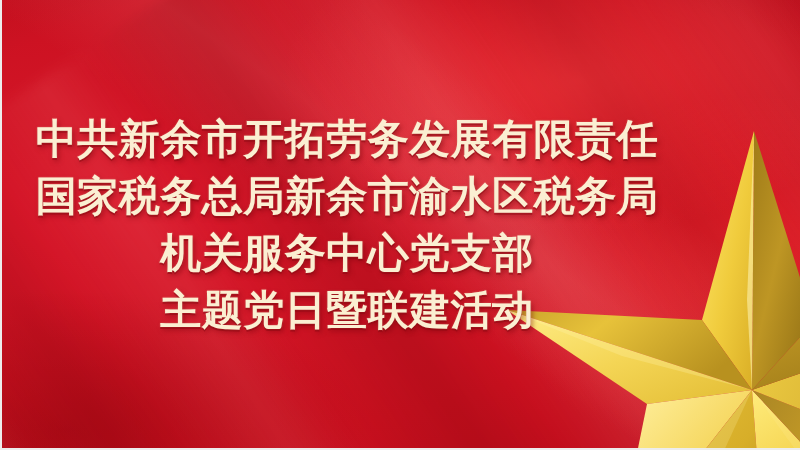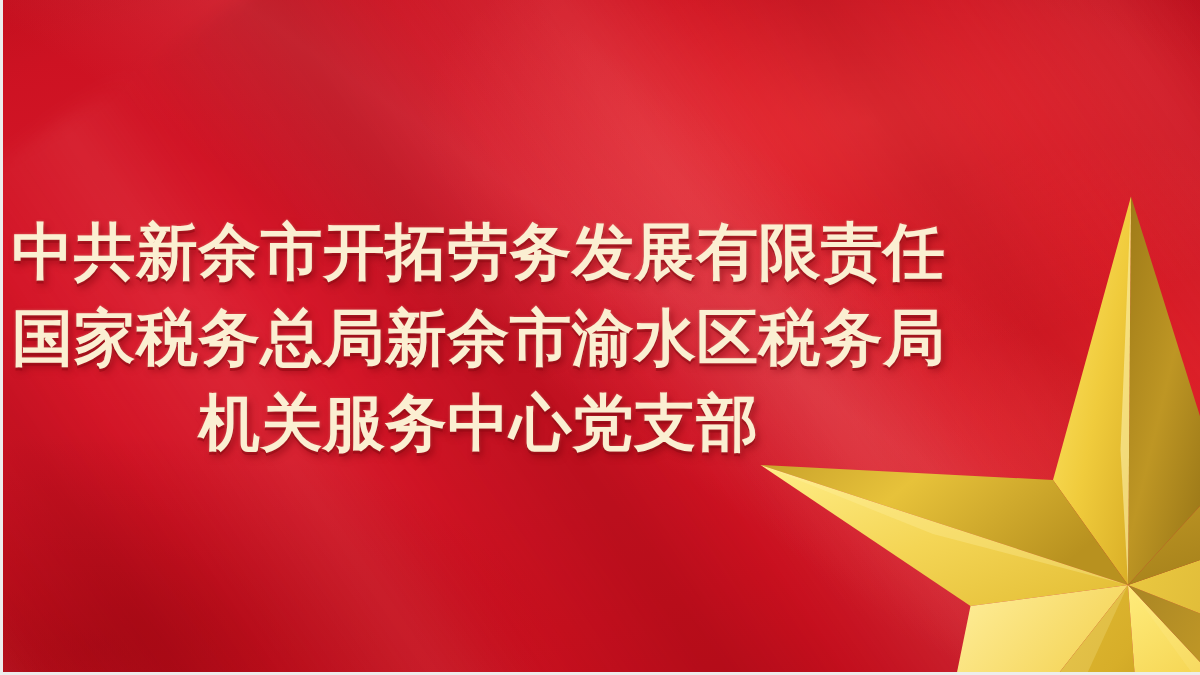--- a/index.html
+++ b/index.html
@@ -94,20 +94,21 @@
     position: absolute;
     left: 0;
     top: 0;
     width: 634px;
     height: 450px;
     display: flex;
     flex-direction: column;
     align-items: center;
     justify-content: center;
     z-index: 5;
+    padding-left: 28px;
   }
   .tline {
     color: #FBEFD2;
     font-weight: 700;
     font-size: 41px;
     line-height: 57px;
     letter-spacing: 0.5px;
     white-space: nowrap;
     text-align: center;
     text-shadow:
@@ -207,15 +208,16 @@
         <polygon points="612,566 750,390 690,520" fill="#FFF3A6" opacity="0.22"></polygon>
         <polygon points="905,556 750,390 830,500" fill="#FFEF9A" opacity="0.18"></polygon>
       </g>
     </svg>
   </div>
 
   <div class="title-block">
     <div class="tline l1">中共新余市开拓劳务发展有限责任</div>
     <div class="tline l3">国家税务总局新余市渝水区税务局</div>
     <div class="tline l4">机关服务中心党支部</div>
+    <div class="tline l5">主题党日暨联建活动</div>
   </div>
 
 </div>
 
 </body></html>

